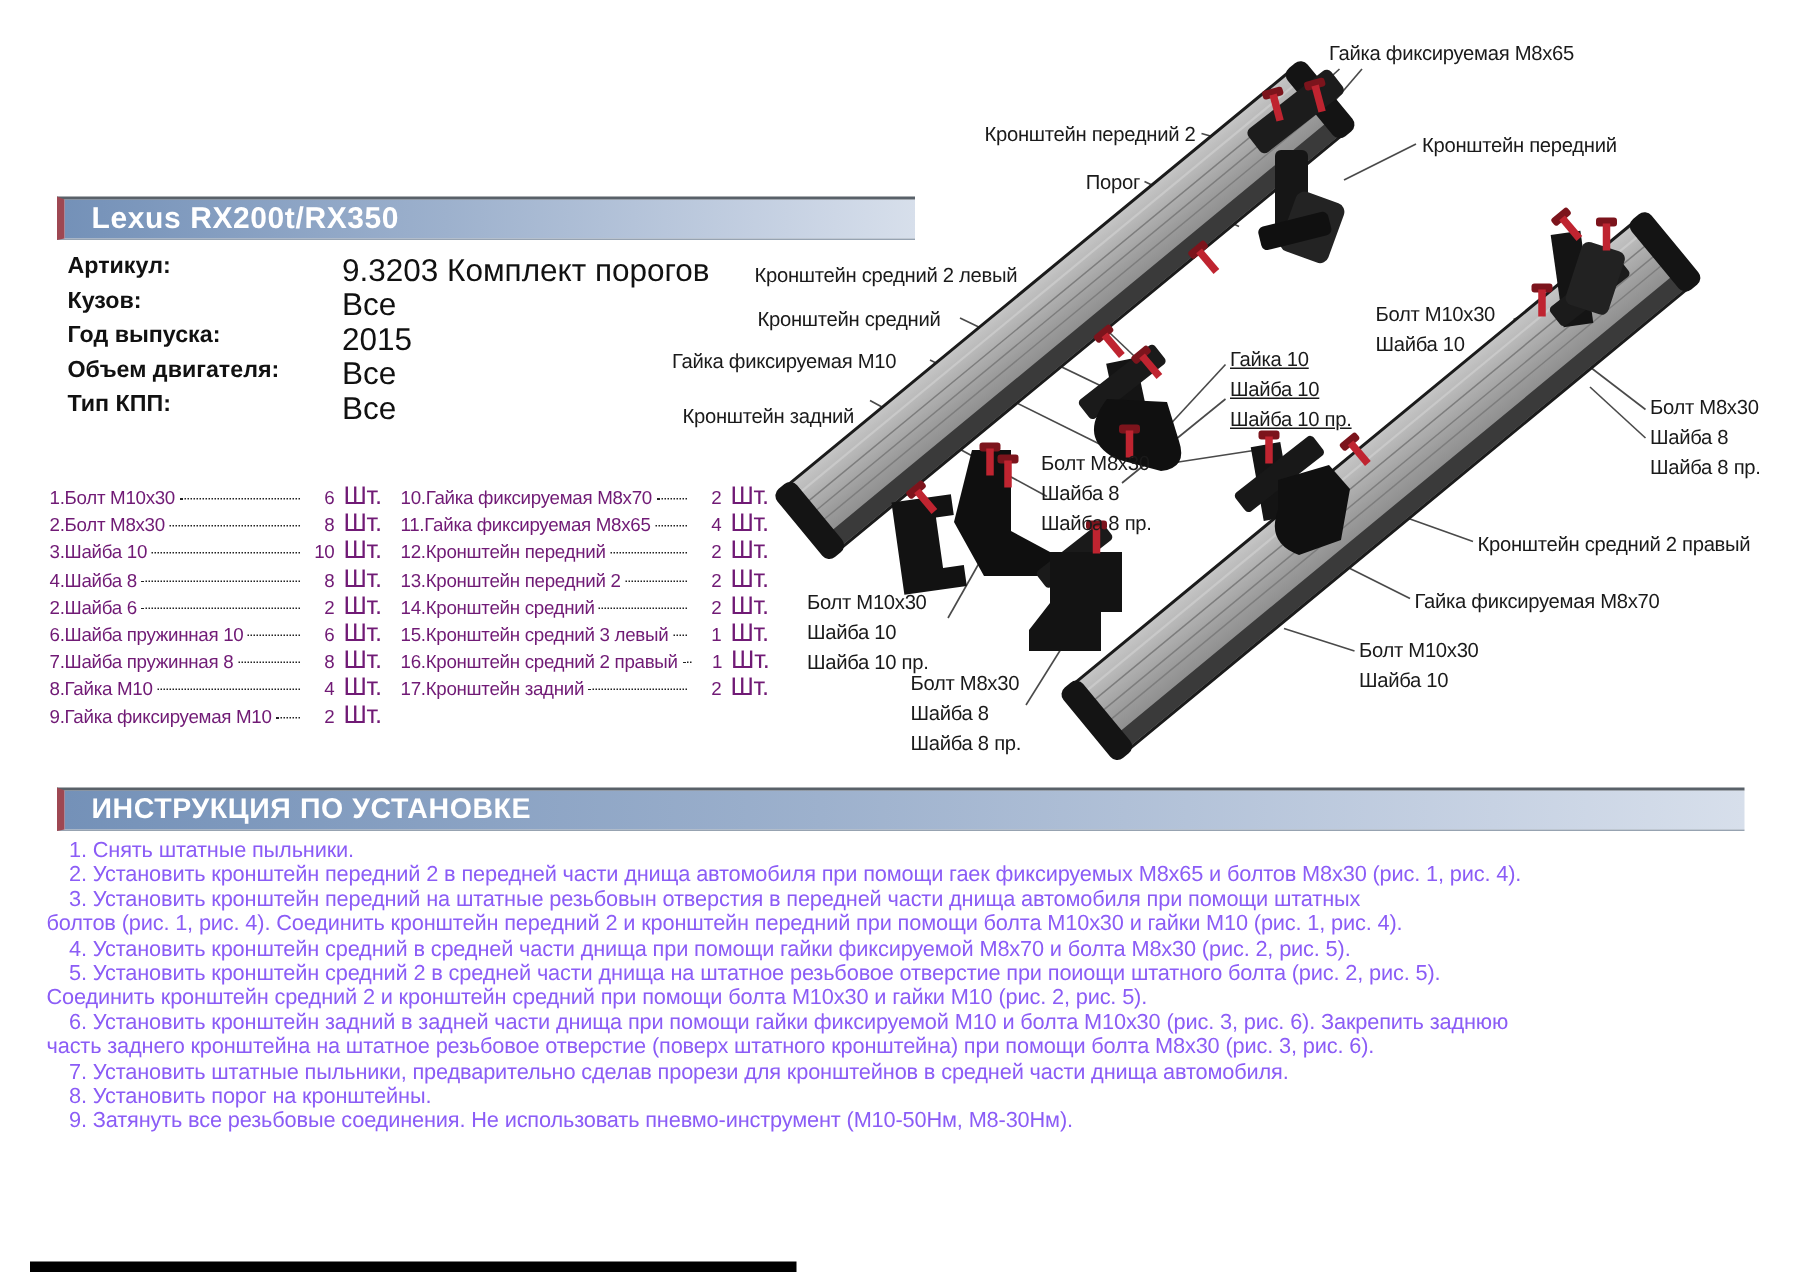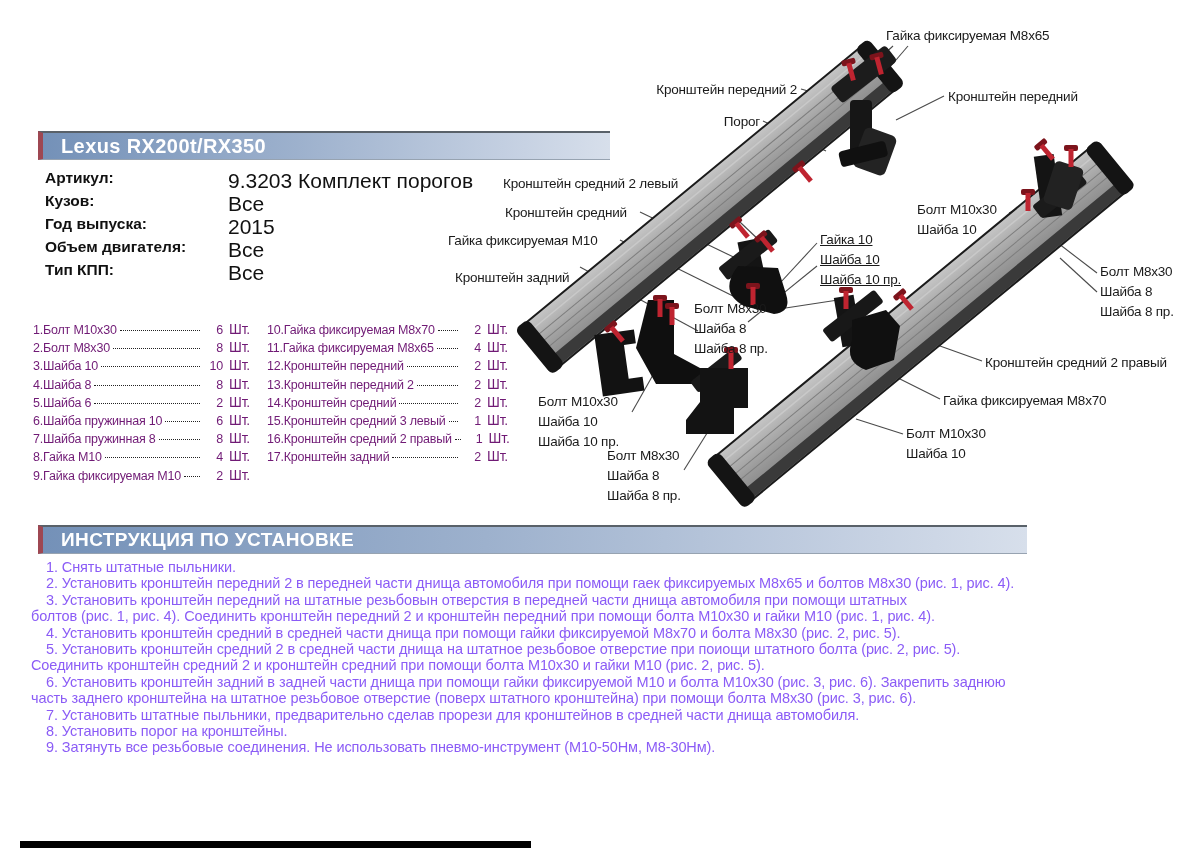--- a/index.html
+++ b/index.html
@@ -9,37 +9,37 @@
 
   .bar{position:absolute;height:29px;box-sizing:border-box;
        background:linear-gradient(90deg,#7491b8 0%,#9db1cd 45%,#c7d2e3 85%,#d7dfeb 100%);
        border-left:5px solid #9e4752;border-top:2px solid #596169;border-bottom:1px solid #97a3b1;
        display:flex;align-items:center;padding-left:18px;}
   .bar span{color:#ffffff;font-weight:bold;letter-spacing:.4px;}
   .bar-model{left:38px;top:131px;width:572px;}
   .bar-model span{font-size:20px;}
   .bar-hw{left:38px;top:289px;width:492px;}
   .bar-hw span{font-size:19px;}
-  .bar-inst{left:38px;top:525px;width:989px;}
+  .bar-inst{left:38px;top:525px;width:1125px;}
   .bar-inst span{font-size:19px;}
 
   .specs{position:absolute;left:45px;top:169px;}
   .spec-row{display:flex;height:23px;}
   .spec-label{width:183px;font-weight:bold;font-size:15.5px;white-space:nowrap;}
   .spec-value{font-size:21px;white-space:nowrap;}
 
   .parts{position:absolute;top:321px;}
   .parts.col1{left:33px;width:222px;}
   .parts.col2{left:267px;width:246px;}
   .p-row{display:flex;align-items:baseline;height:18.2px;font-size:12.5px;
          letter-spacing:-0.2px;color:#701a75;}
   .p-name{white-space:nowrap;}
   .p-lead{flex:1;border-bottom:1.6px dotted #222;margin:0 3px;transform:translateY(-3px);min-width:6px;}
   .p-qty{width:20px;text-align:right;font-size:12.5px;}
-  .p-unit{width:26px;margin-left:6px;font-size:14px;}
+  .p-unit{width:26px;margin-left:6px;font-size:17px;}
 
   .instructions{position:absolute;left:31px;top:559px;width:1150px;}
   .inst-line{white-space:nowrap;font-size:14.5px;line-height:16.4px;color:#8b5cf6;letter-spacing:-0.1px;}
   .inst-line.indent{padding-left:15px;}
 
   .dlabel{position:absolute;font-size:13.5px;line-height:20px;color:#1a1a1a;
           letter-spacing:-0.2px;white-space:nowrap;}
   .dlabel.right{text-align:right;}
 
   .footer-bar{position:absolute;left:20px;top:841px;width:511px;height:7px;background:#000;}
@@ -273,21 +273,21 @@
         <span class="p-qty">10</span>
         <span class="p-unit">Шт.</span>
       </div>
       <div class="p-row">
         <span class="p-name">4.Шайба 8</span>
         <span class="p-lead"></span>
         <span class="p-qty">8</span>
         <span class="p-unit">Шт.</span>
       </div>
       <div class="p-row">
-        <span class="p-name">5.Шайба 6</span>
+        <span class="p-name">2.Шайба 6</span>
         <span class="p-lead"></span>
         <span class="p-qty">2</span>
         <span class="p-unit">Шт.</span>
       </div>
       <div class="p-row">
         <span class="p-name">6.Шайба пружинная 10</span>
         <span class="p-lead"></span>
         <span class="p-qty">6</span>
         <span class="p-unit">Шт.</span>
       </div>

